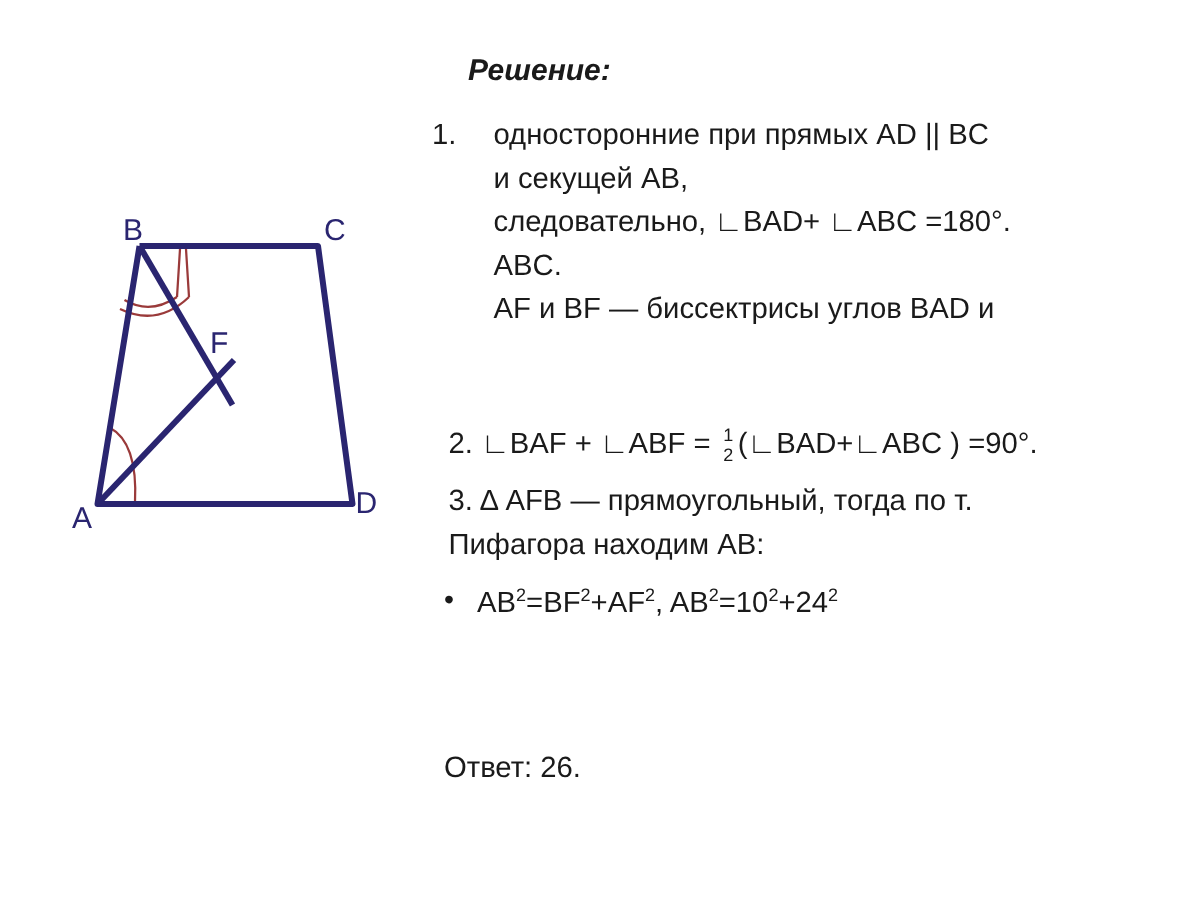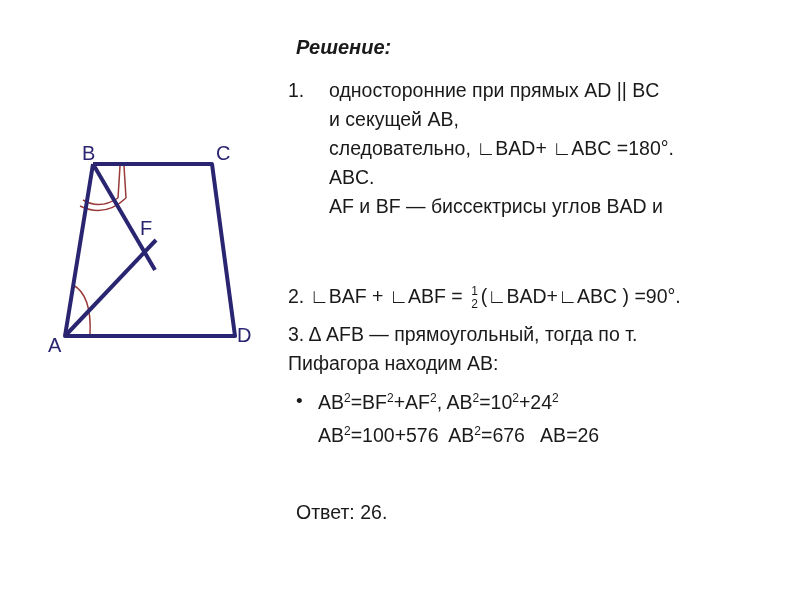--- a/index.html
+++ b/index.html
@@ -1,24 +1,24 @@
 <!DOCTYPE html>
 <html><head>
 <meta charset="utf-8">
 <style>
   html, body { margin:0; padding:0; }
   body { width:800px; height:600px; background:#ffffff; position:relative; overflow:hidden;
          font-family:"Liberation Sans", "DejaVu Sans", sans-serif; color:#1a1a1a; }
   .figure { position:absolute; left:40px; top:130px; width:230px; height:230px; }
   .figure svg { width:230px; height:230px; }
-  .title { position:absolute; left:296px; top:36px; font-size:20px; font-weight:bold; font-style:italic; }
+  .title { position:absolute; left:312px; top:36px; font-size:20px; font-weight:bold; font-style:italic; }
   .item1 { position:absolute; left:288px; top:76px; width:480px; font-size:19.5px; line-height:29px; }
   .item1 .num { position:absolute; left:0; top:0; }
   .item1 .body { margin-left:41px; }
-  .line { position:absolute; left:288px; font-size:19.5px; line-height:29px; white-space:nowrap; }
+  .line { position:absolute; left:299px; font-size:19.5px; line-height:29px; white-space:nowrap; }
   .frac { display:inline-block; vertical-align:middle; text-align:center; font-size:12px; line-height:13px; margin:0 3px; }
   .frac span { display:block; }
   .bullet { position:absolute; left:296px; top:390px; font-size:19px; }
   .eqs { position:absolute; left:318px; top:386px; font-size:19.5px; line-height:33px; white-space:nowrap; }
   sup { font-size:12px; line-height:0; }
   .answer { position:absolute; left:296px; top:501px; font-size:19.5px; }
 </style>
 </head>
 <body>
 
@@ -62,18 +62,15 @@
 </div>
 
 <div class="line" style="top:320px">3.  Δ AFB — прямоугольный, тогда по т.</div>
 <div class="line" style="top:349px">Пифагора находим AB:</div>
 
 <div class="bullet">•</div>
 <div class="eqs">
   <div>
     <span>AB</span><sup>2</sup><span>=BF</span><sup>2</sup><span>+AF</span><sup>2</sup><span>, AB</span><sup>2</sup><span>=10</span><sup>2</sup><span>+24</span><sup>2</sup>
   </div>
-  <div>
-    <span>AB</span><sup>2</sup><span style="white-space:pre">=100+576  AB</span><sup>2</sup><span style="white-space:pre">=676   AB=26</span>
-  </div>
 </div>
 
 <div class="answer">Ответ: 26.</div>
 
 </body></html>

